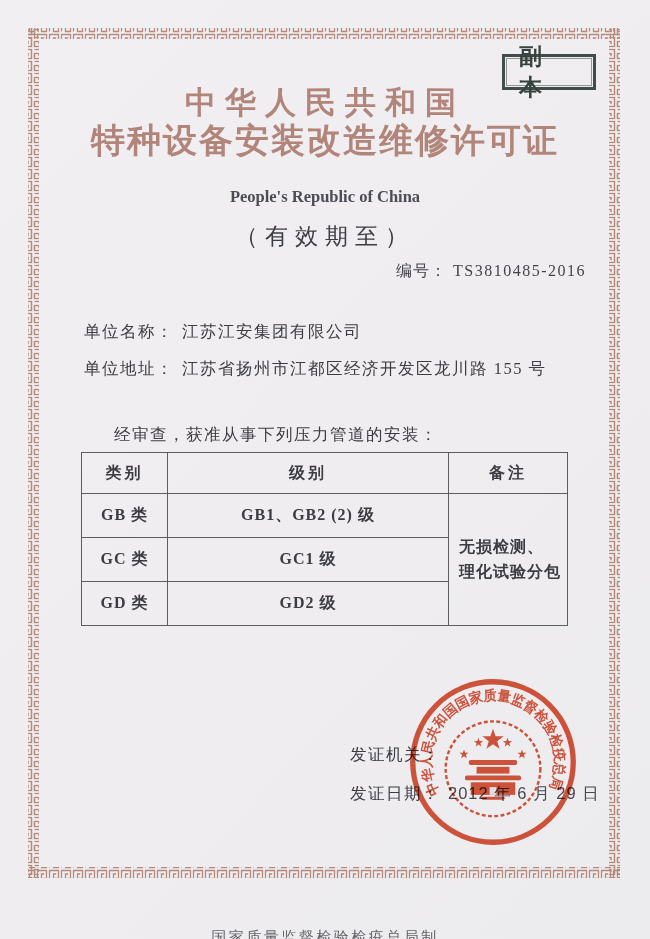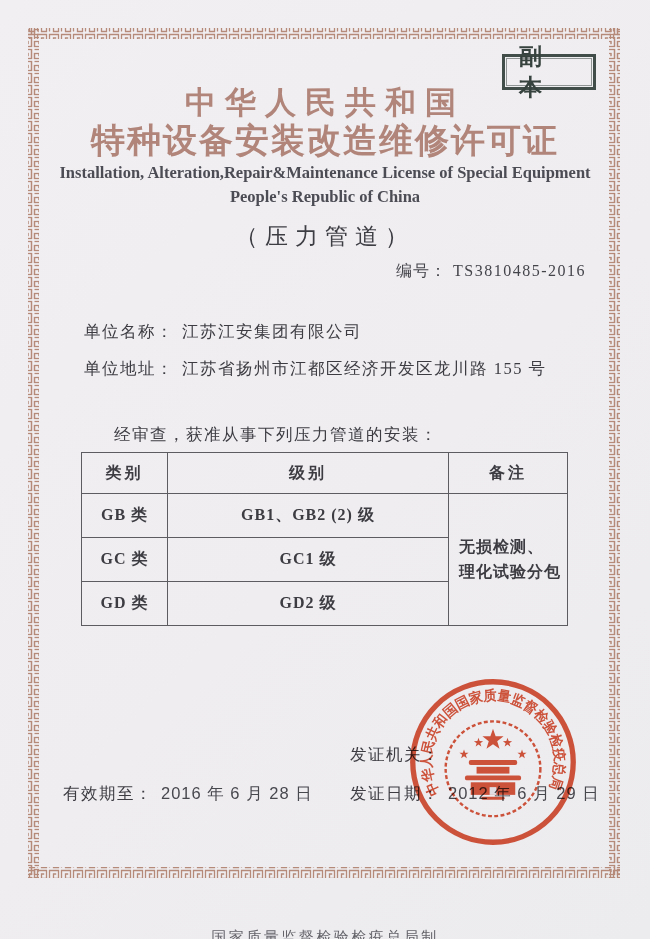--- a/index.html
+++ b/index.html
@@ -114,23 +114,22 @@
     <rect x="28" y="28" width="11" height="850" fill="url(#gkV)"></rect>
     <rect x="609" y="28" width="11" height="850" fill="url(#gkV)"></rect>
   </svg>
 
   <div class="abs copy-box">
     <span>副 本</span>
   </div>
 
   <div class="abs title-cn1">中华人民共和国</div>
   <div class="abs title-cn2">特种设备安装改造维修许可证</div>
-  <div class="abs title-en1">Installation, Alteration,Repair&amp;Maintenance License of Special Equipment</div>
   <div class="abs title-en2">People's Republic of China</div>
-  <div class="abs subtitle">（压力管道）</div>
+  <div class="abs subtitle">（有效期至）</div>
 
   <div class="abs license-no">
     <span>编号：</span><span class="val">TS3810485-2016</span>
   </div>
 
   <div class="abs field-row row-name">
     <span>单位名称：</span><span class="val">江苏江安集团有限公司</span>
   </div>
   <div class="abs field-row row-addr">
     <span>单位地址：</span><span class="val">江苏省扬州市江都区经济开发区龙川路 155 号</span>
@@ -164,23 +163,20 @@
       </tr>
       <tr>
         <td>GD 类</td>
         <td>GD2 级</td>
       </tr>
     </tbody>
   </table>
 
   <div class="abs footer-label f-issue-org">
     <span>发证机关：</span>
-  </div>
-  <div class="abs footer-label f-valid">
-    <span>有效期至：</span><span class="date-val">2016 年 6 月 28 日</span>
   </div>
   <div class="abs footer-label f-issue-date">
     <span>发证日期：</span><span class="date-val">2012 年 6 月 29 日</span>
   </div>
 
   <svg class="abs seal" viewBox="0 0 180 180" aria-hidden="true">
     <defs>
       <polygon id="star" points="0,-10 2.35,-3.24 9.51,-3.09 3.8,1.24 5.88,8.09 0,4 -5.88,8.09 -3.8,1.24 -9.51,-3.09 -2.35,-3.24"></polygon>
       <path id="sealTextPath" d="M34.6,122 A64,64 0 1 1 145.4,122" fill="none"></path>
     </defs>

